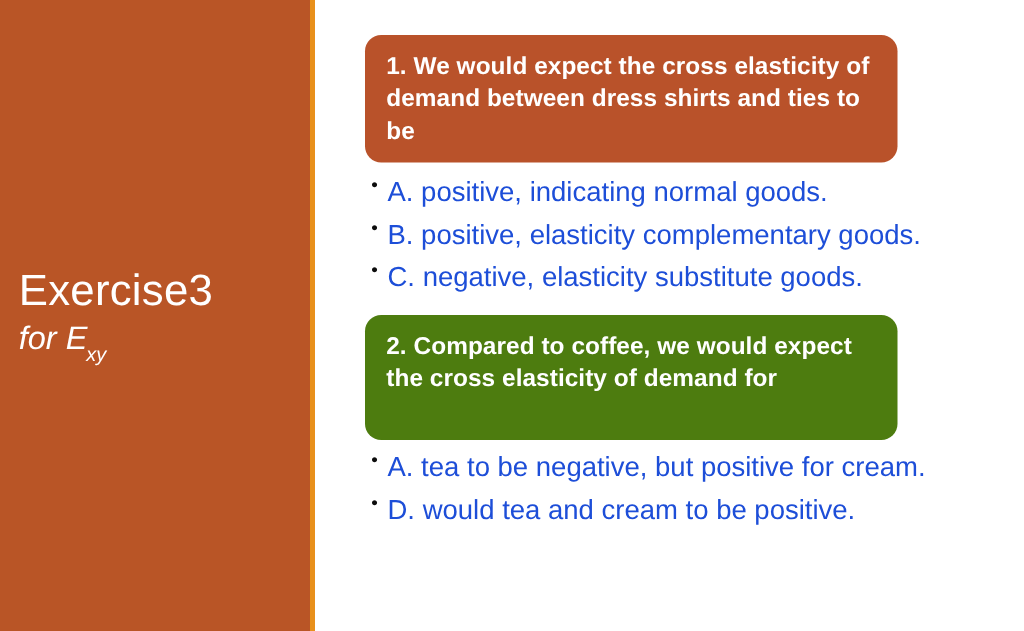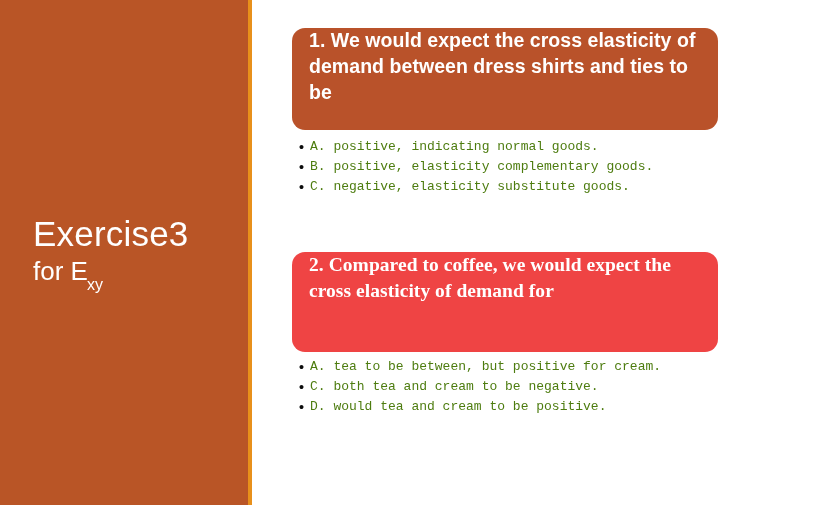--- a/index.html
+++ b/index.html
@@ -42,38 +42,39 @@
   .title-block {
     position: absolute;
     left: 0;
     top: 0;
     width: 248px;
     height: 505px;
     display: flex;
     flex-direction: column;
     justify-content: center;
     align-items: flex-start;
-    padding-left: 33px;
+    padding-left: 15px;
     box-sizing: border-box;
   }
   .title-main {
     color: #ffffff;
     font-size: 35px;
     font-weight: 400;
     line-height: 1.08;
     letter-spacing: 0.2px;
     white-space: nowrap;
   }
   .title-sub {
     color: #ffffff;
     font-size: 26px;
     font-weight: 400;
     line-height: 1.15;
     margin-top: 4px;
     white-space: nowrap;
+    font-style: italic;
   }
   .title-sub .sub-script {
     font-size: 16px;
     vertical-align: sub;
     position: relative;
     top: 4px;
     left: -1px;
   }
 
   
@@ -84,58 +85,56 @@
     width: 567px;
     height: 505px;
   }
 
   .qbox {
     position: absolute;
     left: 40px;
     width: 426px;
     border-radius: 13px;
     box-sizing: border-box;
-    padding: 0 17px 13px 17px;
+    padding: 13px 17px 13px 17px;
     color: #ffffff;
     font-size: 19.5px;
     font-weight: bold;
     line-height: 1.33;
     letter-spacing: 0.05px;
   }
   .qbox-1 {
     top: 28px;
     height: 102px;
     background: #b9522a;
   }
   .qbox-2 {
     top: 252px;
     height: 100px;
-    background: #ef4444;
-    font-family: Liberation Serif, serif;
+    background: #4d7c0f;
   }
 
   .answers {
     position: absolute;
     left: 45px;
     width: 430px;
     list-style: none;
     margin: 0;
     padding: 0;
   }
   .answers-1 { top: 137px; }
   .answers-2 { top: 357px; }
 
   .answer-item {
     position: relative;
-    color: #4d7c0f;
-    font-size: 13px;
+    color: #1d4ed8;
+    font-size: 22px;
     line-height: 1.54;
     padding-left: 13px;
     white-space: nowrap;
-    font-family: Liberation Mono, monospace;
   }
   .answer-item::before {
     content: "\2022";
     position: absolute;
     left: 0;
     top: 0;
     color: #0c0c0c;
     font-size: 15px;
   }
 </style>
@@ -160,19 +159,18 @@
 
     <ul class="answers answers-1">
       <li class="answer-item">A. positive, indicating normal goods.</li>
       <li class="answer-item">B. positive, elasticity complementary goods.</li>
       <li class="answer-item">C. negative, elasticity substitute goods.</li>
     </ul>
 
     <div class="qbox qbox-2">2. Compared to coffee, we would expect the cross elasticity of demand for</div>
 
     <ul class="answers answers-2">
-      <li class="answer-item">A. tea to be between, but positive for cream.</li>
-      <li class="answer-item">C. both tea and cream to be negative.</li>
+      <li class="answer-item">A. tea to be negative, but positive for cream.</li>
       <li class="answer-item">D. would tea and cream to be positive.</li>
     </ul>
 
   </div>
 </div>
 
 </body></html>

